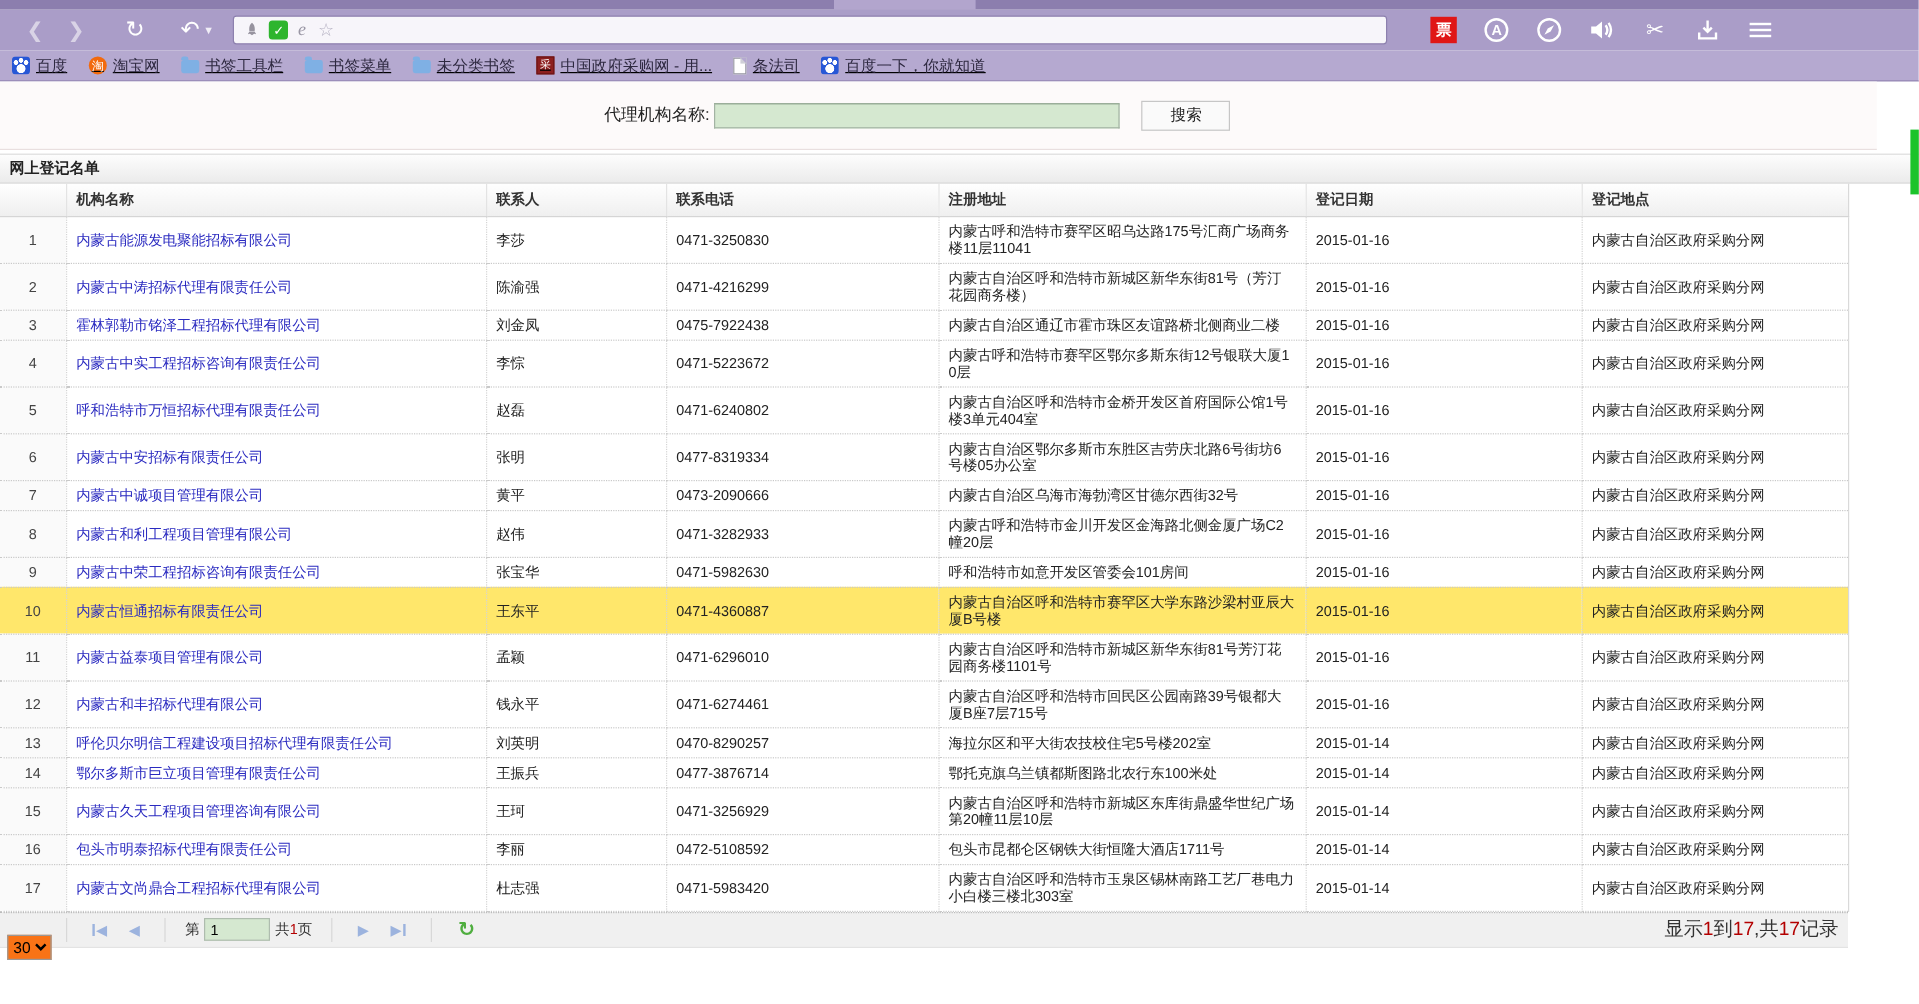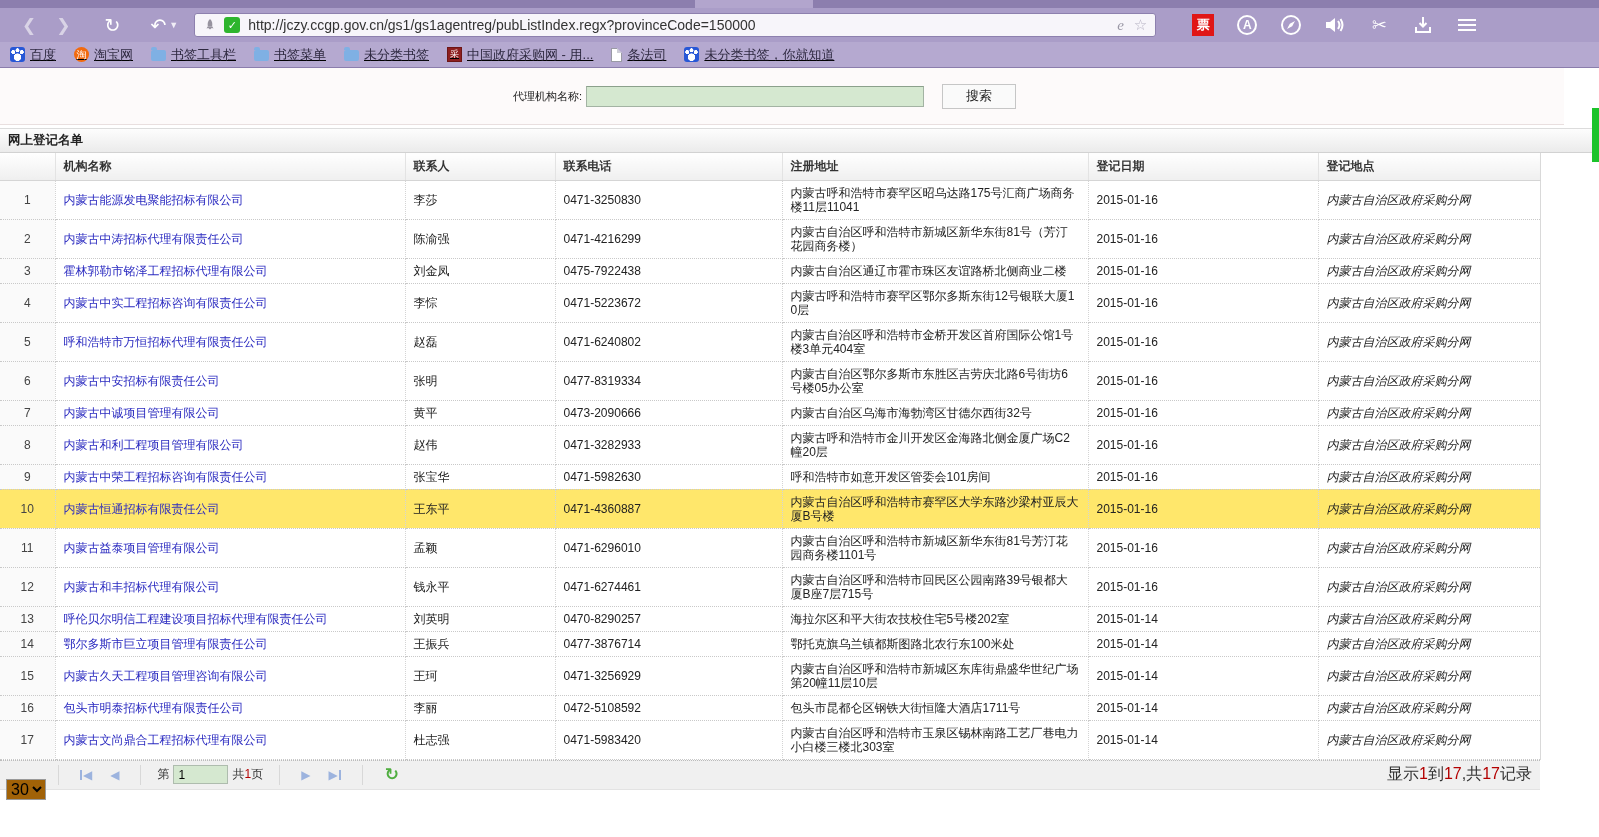--- a/index.html
+++ b/index.html
@@ -49,45 +49,45 @@
              display:flex; align-items:center; justify-content:center; }
   .bm-page { width:11px; height:14px; background:#fff; border:1px solid #9a9aa5; position:relative; }
   .bm-page::after { content:""; position:absolute; top:-1px; right:-1px; border-style:solid; border-width:0 5px 5px 0;
                     border-color:#b5a9d0 #b5a9d0 #cfcfd8 #cfcfd8; }
 
   
   .content { background:#fff; }
   .searchbar { background:#fdfafa; border-bottom:1px solid #e9dfdf; height:57px; display:flex; align-items:center;
                justify-content:center; transform:translateX(-35px); }
   .searchbar-inner { display:flex; align-items:center; }
-  .search-label { font-size:11px; color:#222; margin-right:4px; }
+  .search-label { font-size:14px; color:#222; margin-right:4px; }
   .search-input { width:338px; height:21px; background:#d5e8d0; border:1px solid #a3b3a3; border-top-color:#8ba08b;
                   font-size:13px; padding:0 4px; outline:none; }
   .search-btn { margin-left:18px; width:74px; height:25px; background:#fafafa; border:1px solid #c6c6c6;
                 font-size:13px; color:#222; cursor:pointer; }
 
   .caption { margin-top:3px; height:25px; background:linear-gradient(#fdfdfd,#ebebeb); border-top:1px solid #dcdcdc;
              border-bottom:1px solid #d2d2d2; display:flex; align-items:center; padding-left:8px;
              font-size:12.5px; font-weight:bold; color:#222;text-align:center; }
 
   table.grid { width:1540px; border-collapse:collapse; table-layout:fixed; font-size:12px; color:#222; }
   table.grid th { height:27px; background:linear-gradient(#ffffff,#efefef); border-bottom:1px solid #d5d5d5;
                   border-right:1px solid #e3e3e3; font-weight:bold; text-align:left; padding:0 8px; color:#333;
                   white-space:nowrap; overflow:hidden; }
   table.grid th:last-child { border-right:1px solid #d9d9d9; }
   table.grid td { border-bottom:1px dotted #c9c9c9; border-right:1px dotted #d4d4d4; padding:5px 8px;
                   vertical-align:middle; word-break:break-all; line-height:14px; }
-  table.grid td:last-child { border-right:1px solid #d9d9d9;font-style:italic; }
+  table.grid td:last-child { border-right:1px solid #d9d9d9; }
   table.grid td.num { background:#fafafa; text-align:center; color:#444; padding:5px 2px; }
   table.grid tr.hl td { background:#ffe76b; }
   a.org-link { color:#2a2ac0; text-decoration:none; cursor:pointer; }
 
   .pager { width:1540px; height:30px; background:#f0f0f0; border-top:1px dotted #bbb; border-bottom:1px solid #e3e3e3;
            display:flex; align-items:center; font-size:12px; color:#333; }
-  .pg-select { margin-left:6px; height:21px; font-size:16px; background:#a16207; border:1px solid #999;margin-top:30px; }
+  .pg-select { margin-left:6px; height:21px; font-size:13px; background:#f97316; border:1px solid #999;margin-top:30px; }
   .pg-sep { width:1px; height:20px; border-left:1px solid #d8d8d8; margin:0 12px; }
   .pg-btn { display:inline-flex; align-items:center; margin:0 9px; cursor:pointer; color:#9cb3de; font-size:12px;
             user-select:none; }
   .pg-btn .bar { width:2px; height:10px; background:#9cb3de; display:inline-block; }
   .pg-btn .bar.l { margin-right:1px; } .pg-btn .bar.r { margin-left:1px; }
   .pg-page-label { margin:0 4px; }
   .pg-input { width:55px; height:19px; background:#d5e8d0; border:1px solid #aebcae; font-size:12px; padding:0 4px; }
   .pg-refresh { color:#4fae3f; font-size:17px; font-weight:bold; margin-left:10px; cursor:pointer; line-height:1; }
   .red-num { color:#b30000; }
   .pg-status { margin-left:auto; padding-right:8px; font-size:16px; color:#333; }
@@ -109,21 +109,20 @@
     <span>↶</span>
     <span class="undo-caret">▼</span>
   </span>
   <div class="urlbar">
     <svg class="rocket" viewBox="0 0 16 16">
       <path d="M8 1 C10.5 3 11 6 10.5 9 L5.5 9 C5 6 5.5 3 8 1 Z M5.5 9.5 L4 12 L6 11.5 L8 13 L10 11.5 L12 12 L10.5 9.5 Z" fill="#97939f"></path>
     </svg>
     <span class="shield">
         <span>✓</span>
       </span>
-    <span class="url-text">http://jczy.ccgp.gov.cn/gs1/gs1agentreg/pubListIndex.regx?provinceCode=150000</span>
     <span class="ie-e">e</span>
     <span class="star">☆</span>
   </div>
   <div class="ext-icons">
     <span class="ext">
         <span class="piao">票</span>
       </span>
     <span class="ext">
         <span class="circleA">A</span>
       </span>
@@ -177,21 +176,21 @@
     <span class="bm">
       <span class="bm-ico bm-ccgp">采</span>
       <span>中国政府采购网 - 用...</span>
     </span>
     <span class="bm">
       <span class="bm-ico bm-page"></span>
       <span>条法司</span>
     </span>
     <span class="bm">
       <span class="bm-ico bm-paw"></span>
-      <span>未分类书签，你就知道</span>
+      <span>百度一下，你就知道</span>
     </span>
   </div>
 
 <div class="content">
 
   <div class="searchbar">
     <div class="searchbar-inner">
       <span class="search-label">代理机构名称:</span>
       <input class="search-input" type="text" value="" style="">
       <button class="search-btn">搜索</button>

